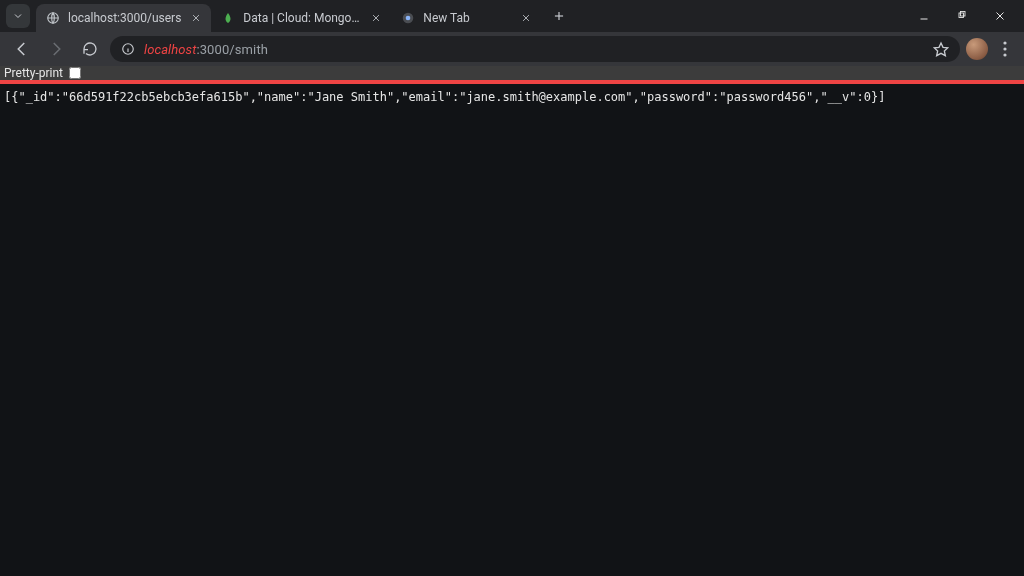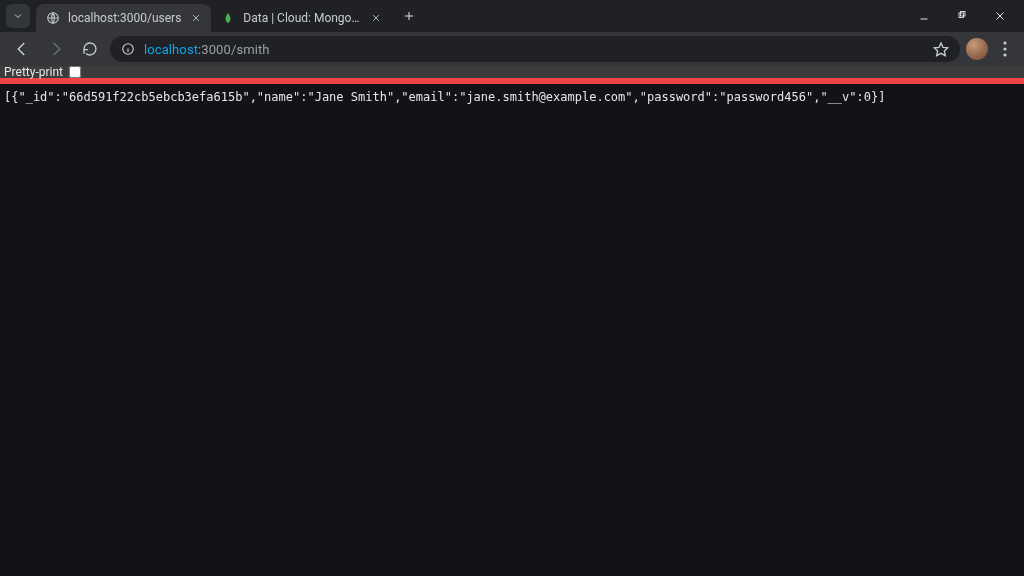--- a/index.html
+++ b/index.html
@@ -149,21 +149,21 @@
     color: #c8cbd0;
     flex: 0 0 16px;
   }
   .omnibox .url {
     flex: 1 1 auto;
     white-space: nowrap;
     overflow: hidden;
     text-overflow: ellipsis;
     letter-spacing: 0.1px;
   }
-  .omnibox .url .host { color: #0ea5e9; }
+  .omnibox .url .host { color: #ef4444; font-style: italic; }
   .omnibox .url .path { color: #9aa0a6; }
   .omnibox .star {
     width: 18px; height: 18px;
     display:flex;align-items:center;justify-content:center;
     color:#c8cbd0; cursor:pointer;
   }
   .avatar {
     width: 22px;
     height: 22px;
     border-radius: 50%;
@@ -174,21 +174,21 @@
   .menu-btn {
     width: 22px; height: 28px;
     display:flex;align-items:center;justify-content:center;
     color:#c8cbd0; cursor:pointer;
   }
 
   
   .prettybar {
     height: 18px;
     background: #3c3c3c;
-    border-bottom: 6px solid #ef4444;
+    border-bottom: 4px solid #ef4444;
     display: flex;
     align-items: center;
     padding: 0 4px;
     gap: 6px;
     font-family: "Consolas", "Menlo", monospace;
     font-size: 12px;
     color: #e6e6e6;
   }
   .prettybar input[type="checkbox"] {
     width: 12px;
@@ -248,20 +248,35 @@
       </span>
       <span class="title">Data | Cloud: MongoDB Cloud</span>
       <span class="close">
         <svg width="10" height="10" viewBox="0 0 24 24" fill="none" stroke="currentColor" stroke-width="2">
             <line x1="5" y1="5" x2="19" y2="19"></line>
             <line x1="19" y1="5" x2="5" y2="19"></line>
           </svg>
       </span>
     </div>
 
+    <div class="tab" style="min-width:150px;">
+      <span class="favicon">
+        <svg width="14" height="14" viewBox="0 0 24 24">
+            <circle cx="12" cy="12" r="9" fill="#4a4d52"></circle>
+            <circle cx="12" cy="12" r="4" fill="#8ab4f8"></circle>
+          </svg>
+      </span>
+      <span class="title">New Tab</span>
+      <span class="close">
+        <svg width="10" height="10" viewBox="0 0 24 24" fill="none" stroke="currentColor" stroke-width="2">
+            <line x1="5" y1="5" x2="19" y2="19"></line>
+            <line x1="19" y1="5" x2="5" y2="19"></line>
+          </svg>
+      </span>
+    </div>
 
     <div class="newtab-btn">
       <svg width="14" height="14" viewBox="0 0 24 24" fill="none" stroke="currentColor" stroke-width="2">
           <line x1="12" y1="5" x2="12" y2="19"></line>
           <line x1="5" y1="12" x2="19" y2="12"></line>
         </svg>
     </div>
 
     <div class="window-controls">
       <div class="win-btn">

